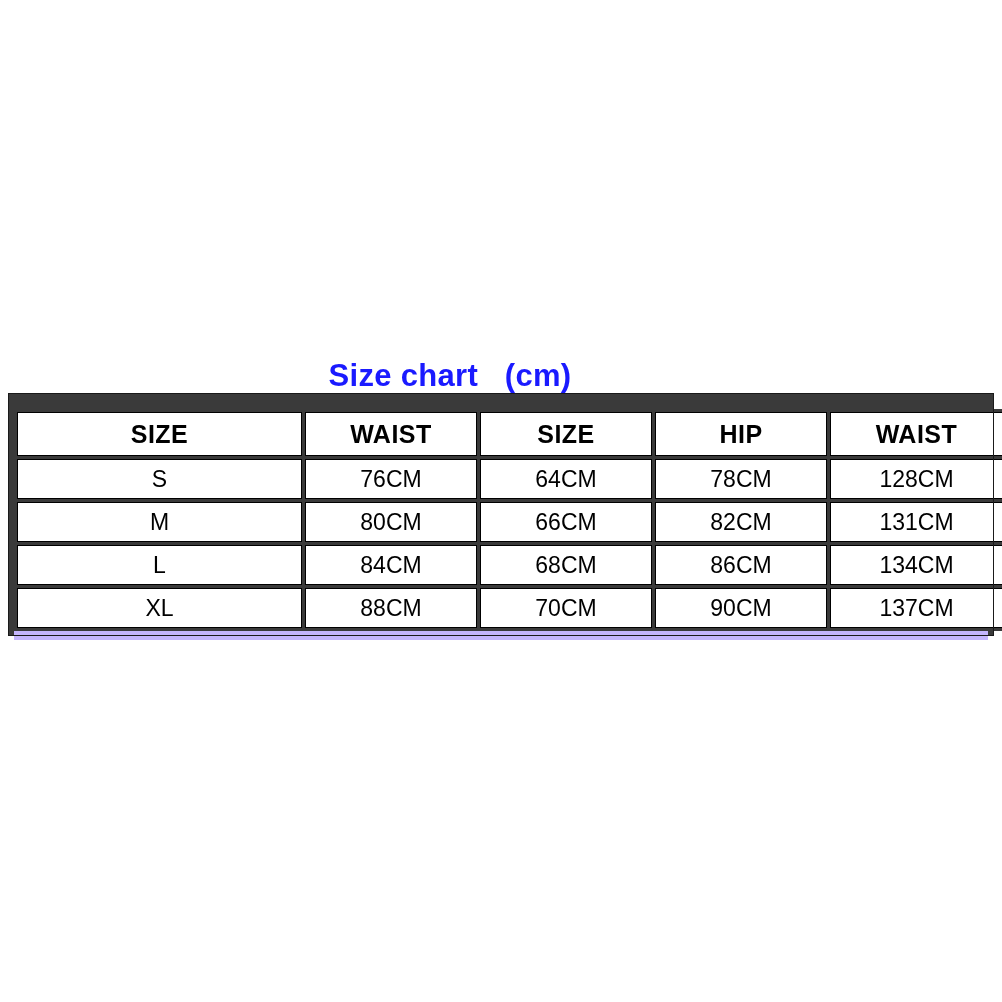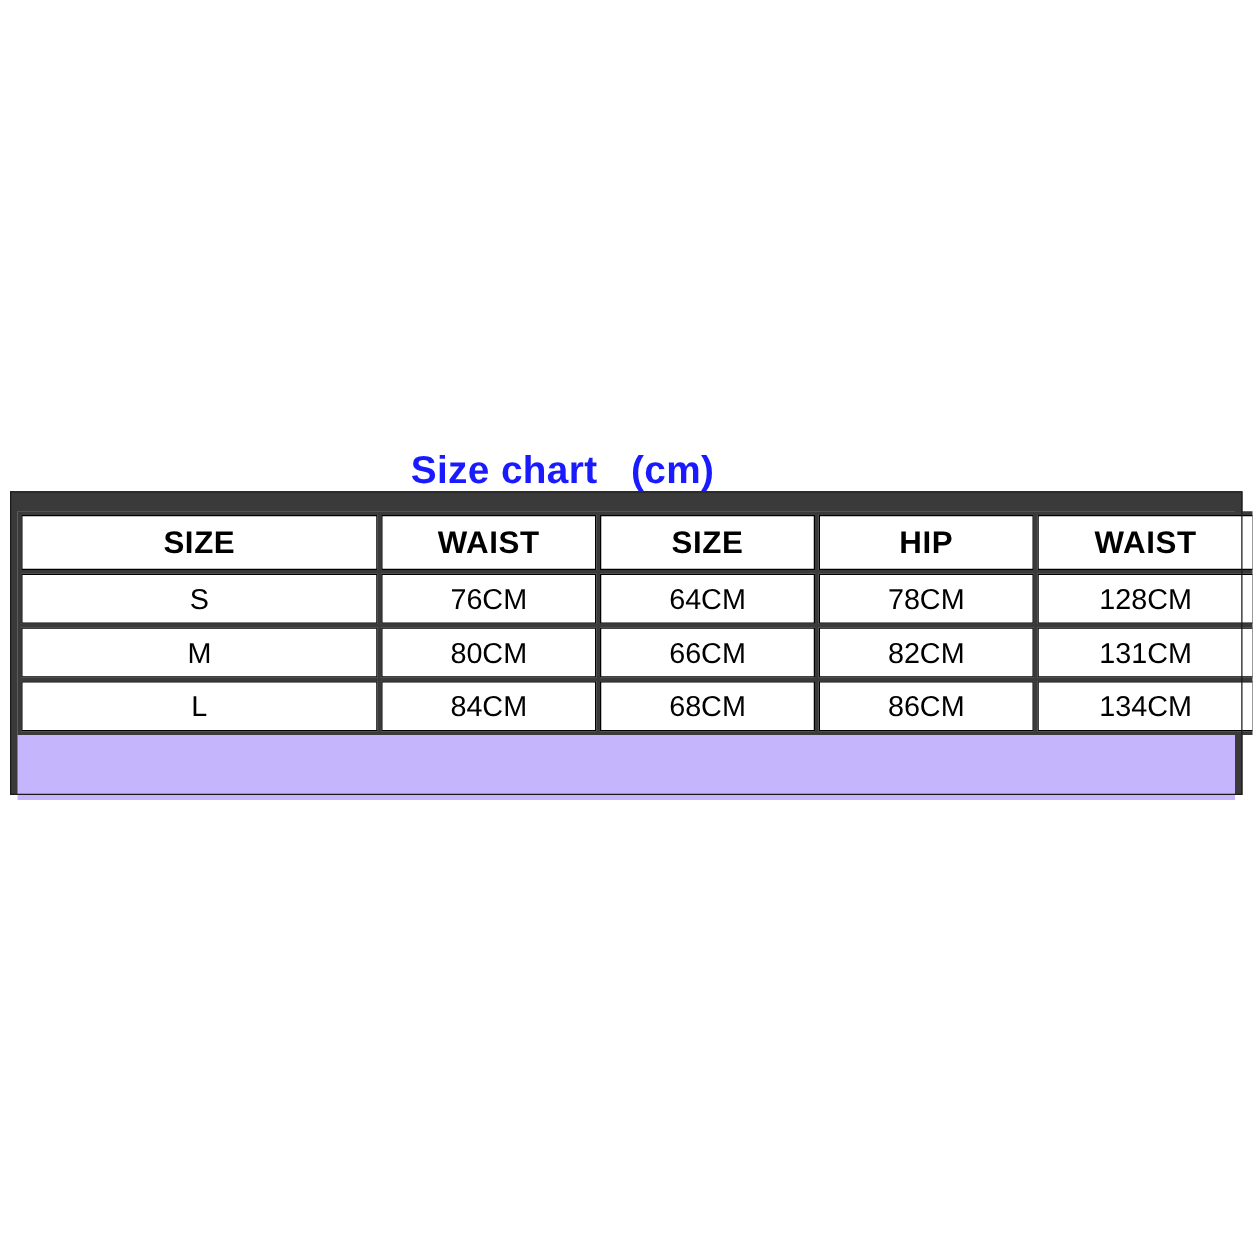--- a/index.html
+++ b/index.html
@@ -142,18 +142,25 @@
             <td>82CM</td>
             <td>131CM</td>
           </tr>
           <tr>
             <td>L</td>
             <td>84CM</td>
             <td>68CM</td>
             <td>86CM</td>
             <td>134CM</td>
           </tr>
+          <tr>
+            <td>XL</td>
+            <td>88CM</td>
+            <td>70CM</td>
+            <td>90CM</td>
+            <td>137CM</td>
+          </tr>
         </tbody>
       </table>
     </div>
   </div>
 
 </div>
 
 </body></html>

